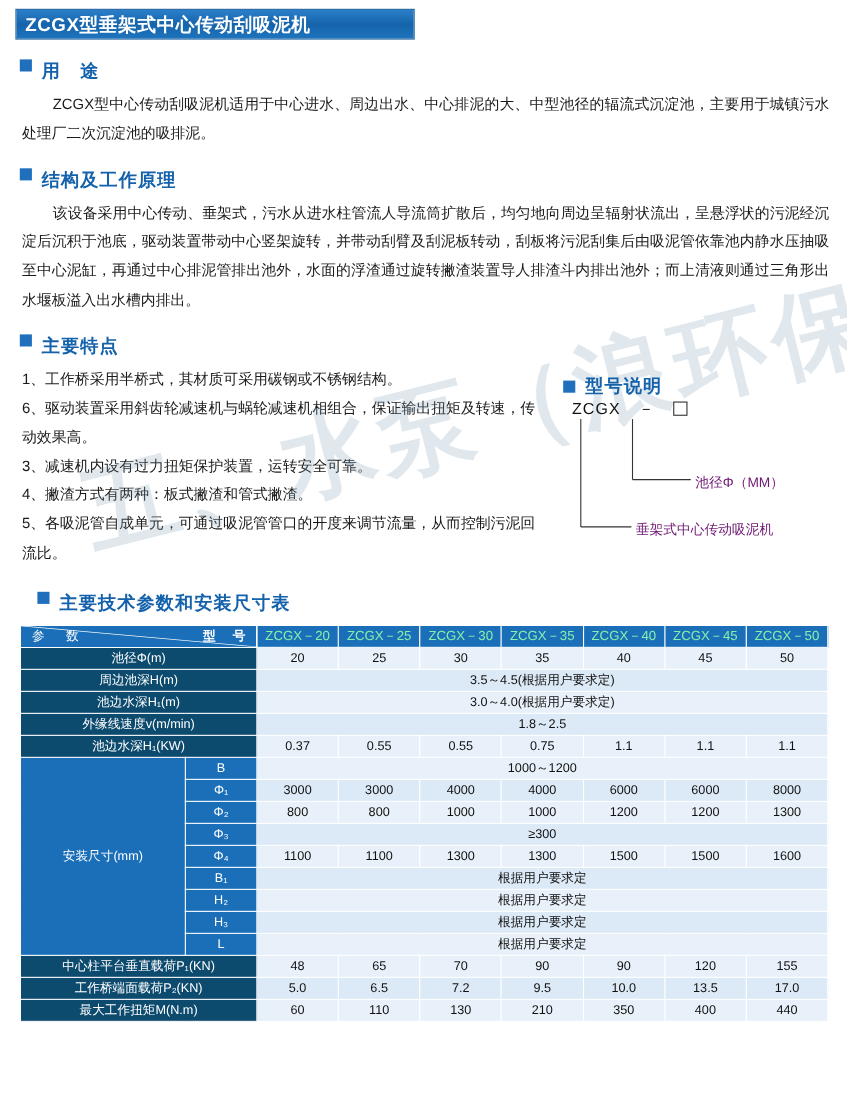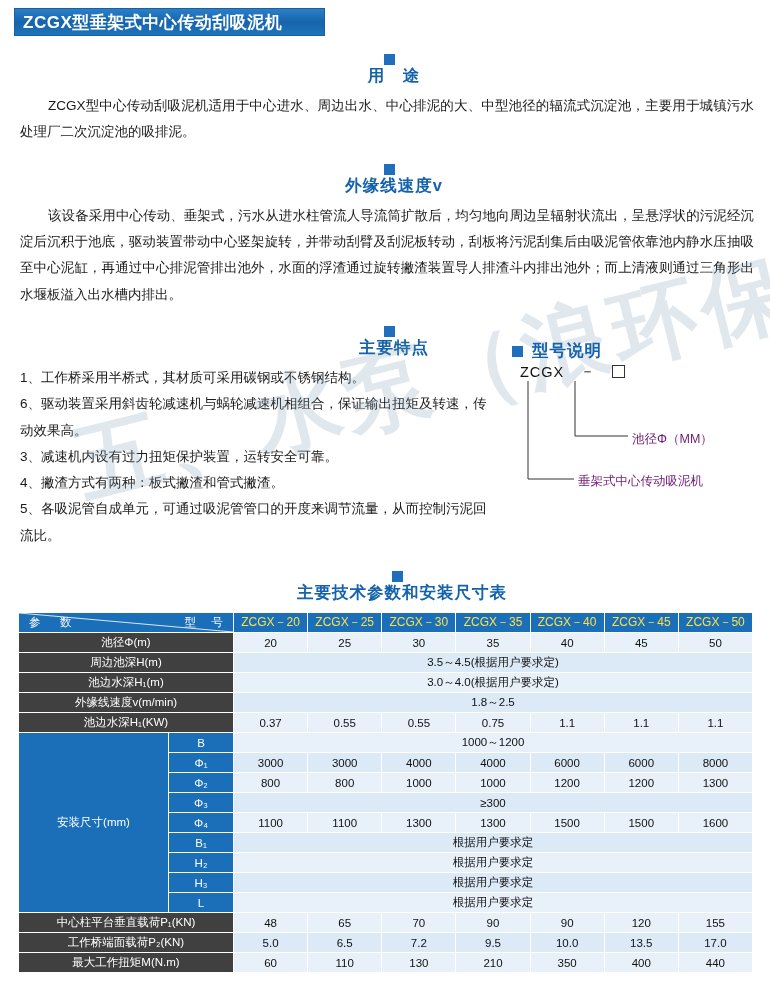--- a/index.html
+++ b/index.html
@@ -29,42 +29,40 @@
     color: rgba(120,150,175,0.22);
     letter-spacing: 6px;
     transform: rotate(-14deg);
     white-space: nowrap;
     line-height: 1.05;
   }
 
   
   .title-bar {
     margin: 8px 0 0 14px;
-    width: 311px;
+    width: 363px;
     height: 28px;
     background: linear-gradient(to bottom, #2a7fc9 0%, #1664ab 50%, #1d74bd 100%);
     border: 1px solid #1a5f9e;
     display: flex;
     align-items: center;
     padding-left: 8px;
   }
   .title-bar span {
     color: #fff;
     font-size: 17px;
     font-weight: bold;
     letter-spacing: 0.5px;
     font-family: "Liberation Sans", "DejaVu Sans", sans-serif;
   }
 
   
   .sec-head {
     display: flex;
-    align-items: center;
     margin: 18px 0 6px 18px;
-    flex-direction: column;
   }
   .sec-head .sq {
     width: 11px; height: 11px;
     background: #1f6fbd;
     margin-right: 9px;
     flex: 0 0 auto;
   }
   .sec-head .txt {
     color: #1462ab;
     font-size: 16.5px;
@@ -141,50 +139,50 @@
   }
   table.spec td, table.spec th {
     border: 1px solid #ffffff;
     text-align: center;
     vertical-align: middle;
     height: 20px;
     padding: 1px 2px;
     font-weight: normal;
   }
   td.lbl {
-    background: #404040;
+    background: #0c4a6e;
     color: #fff;
     font-size: 11.5px;
     white-space: nowrap;
   }
   td.val {
     background: #e8f1f9;
     color: #111;
   }
   td.val-alt {
     background: #dce9f6;
     color: #111;
   }
   td.hdr-model {
     background: #1a6fb8;
-    color: #fde047;
+    color: #86efac;
     font-size: 12px;
     height: 28px;
   }
   td.corner {
     background: #1a6fb8;
     color: #fff;
     position: relative;
     height: 28px;
     width: 215px;
     padding: 0;
   }
   td.corner .diag { position: absolute; left: 0; top: 0; width: 100%; height: 100%; }
   td.corner .c-top {
-    position: absolute; right: 8px; top: 2px; font-size: 11.5px; letter-spacing: 2px;
+    position: absolute; right: 8px; top: 2px; font-size: 11.5px; letter-spacing: 2px; font-weight: bold;
   }
   td.corner .c-bot {
     position: absolute; left: 10px; bottom: 2px; font-size: 11.5px; letter-spacing: 4px;
   }
   td.vert-label {
     background: #1a6fb8;
     color: #fff;
     width: 150px;
   }
   td.sub-label {
@@ -203,21 +201,21 @@
 </div>
 
 <div class="sec-head">
   <div class="sq"></div>
   <div class="txt">用　途</div>
 </div>
 <p class="body-text">ZCGX型中心传动刮吸泥机适用于中心进水、周边出水、中心排泥的大、中型池径的辐流式沉淀池，主要用于城镇污水处理厂二次沉淀池的吸排泥。</p>
 
 <div class="sec-head">
   <div class="sq"></div>
-  <div class="txt">外缘线速度v</div>
+  <div class="txt">结构及工作原理</div>
 </div>
 <p class="body-text">该设备采用中心传动、垂架式，污水从进水柱管流人导流筒扩散后，均匀地向周边呈辐射状流出，呈悬浮状的污泥经沉淀后沉积于池底，驱动装置带动中心竖架旋转，并带动刮臂及刮泥板转动，刮板将污泥刮集后由吸泥管依靠池内静水压抽吸至中心泥缸，再通过中心排泥管排出池外，水面的浮渣通过旋转撇渣装置导人排渣斗内排出池外；而上清液则通过三角形出水堰板溢入出水槽内排出。</p>
 
 <div class="sec-head">
   <div class="sq"></div>
   <div class="txt">主要特点</div>
 </div>
 <ol class="features">
   <li>1、工作桥采用半桥式，其材质可采用碳钢或不锈钢结构。</li>
   <li>6、驱动装置采用斜齿轮减速机与蜗轮减速机相组合，保证输出扭矩及转速，传动效果高。</li>

